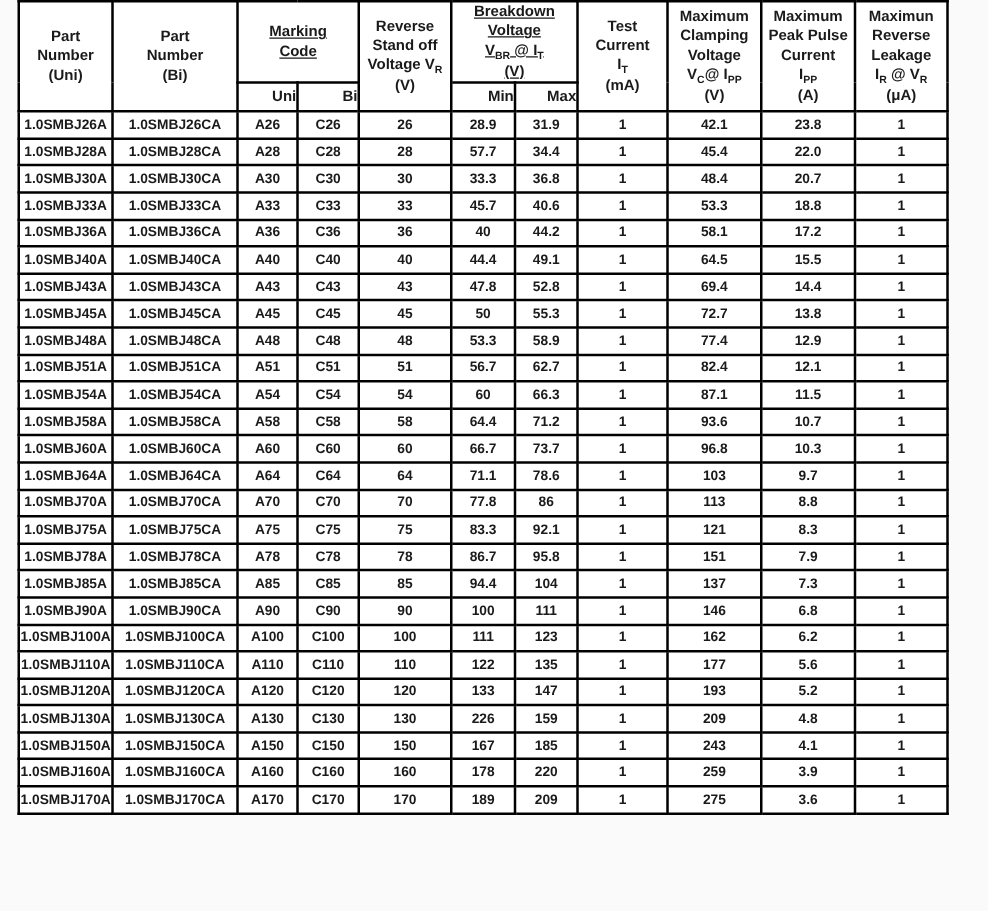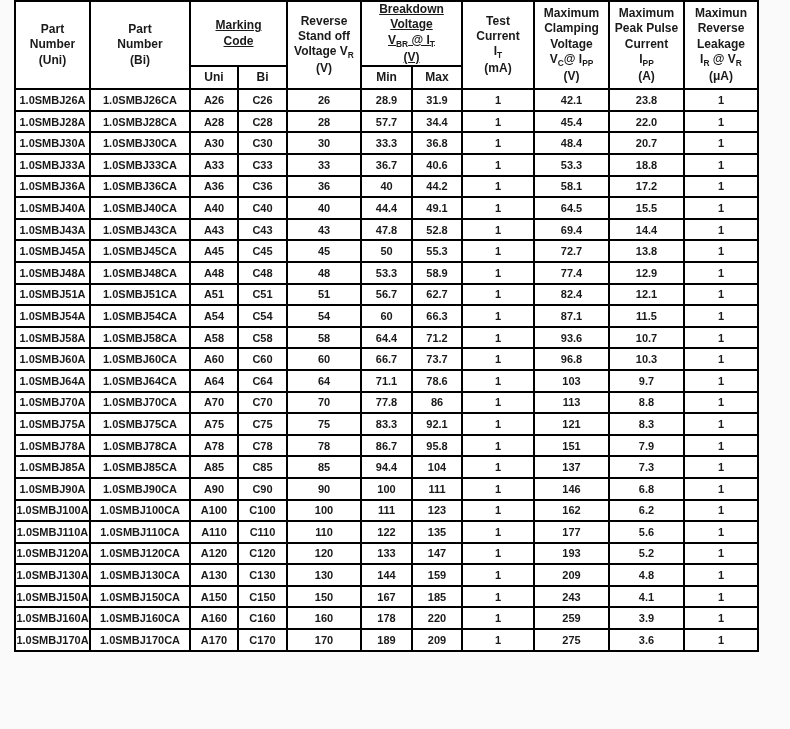--- a/index.html
+++ b/index.html
@@ -45,21 +45,21 @@
   table.spec th {
     font-size: 12px;
     font-weight: bold;
     line-height: 1.28;
   }
   table.spec th sub {
     font-size: 0.7em;
     font-weight: bold;
   }
   tr.head-main th.top-only { height: 60px; text-decoration: underline; }
-  tr.head-sub th { height: 21px; }
+  tr.head-sub th { height: 21px; text-align: right; }
   table.spec td {
     font-size: 11px;
     font-weight: bold;
     height: 19.6px;
     white-space: nowrap;
   }
 </style>
 </head>
 <body>
 
@@ -182,21 +182,21 @@
           <td>48.4</td>
           <td>20.7</td>
           <td>1</td>
         </tr>
         <tr>
           <td>1.0SMBJ33A</td>
           <td>1.0SMBJ33CA</td>
           <td>A33</td>
           <td>C33</td>
           <td>33</td>
-          <td>36.7</td>
+          <td>45.7</td>
           <td>40.6</td>
           <td>1</td>
           <td>53.3</td>
           <td>18.8</td>
           <td>1</td>
         </tr>
         <tr>
           <td>1.0SMBJ36A</td>
           <td>1.0SMBJ36CA</td>
           <td>A36</td>
@@ -429,21 +429,21 @@
           <td>193</td>
           <td>5.2</td>
           <td>1</td>
         </tr>
         <tr>
           <td>1.0SMBJ130A</td>
           <td>1.0SMBJ130CA</td>
           <td>A130</td>
           <td>C130</td>
           <td>130</td>
-          <td>144</td>
+          <td>226</td>
           <td>159</td>
           <td>1</td>
           <td>209</td>
           <td>4.8</td>
           <td>1</td>
         </tr>
         <tr>
           <td>1.0SMBJ150A</td>
           <td>1.0SMBJ150CA</td>
           <td>A150</td>

